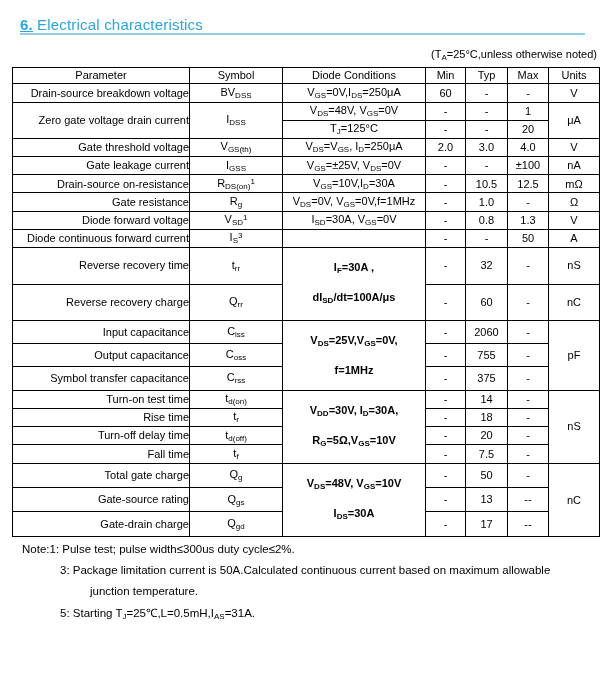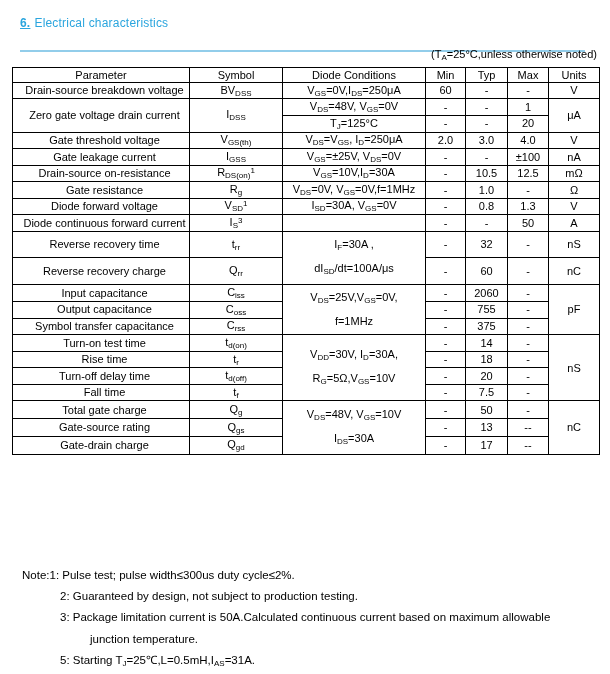--- a/index.html
+++ b/index.html
@@ -4,45 +4,45 @@
 <style>
   html,body{margin:0;padding:0;}
   body{
     width:610px;height:674px;position:relative;background:#ffffff;
     font-family:"Liberation Sans", sans-serif;color:#000;
     -webkit-font-smoothing:antialiased;
   }
   
   .heading{
     position:absolute;left:20px;top:16px;width:565px;
-    border-bottom:2px solid #92cdea;padding-bottom:20px;
-    font-size:12px;color:#2aa5de;letter-spacing:.2px;
+    border-bottom:2px solid #92cdea;padding-bottom:0;
+    font-size:15px;color:#2aa5de;letter-spacing:.2px;
   }
   .heading .num{font-weight:bold;text-decoration:underline;margin-right:4px;}
   
   .cond-note{
     position:absolute;top:48px;right:13px;font-size:11px;color:#000;
   }
   
   table.echar{
-    position:absolute;left:12px;top:67px;width:587px;height:388px;
+    position:absolute;left:12px;top:67px;width:587px;height:470px;
     border-collapse:collapse;table-layout:fixed;
   }
   .echar th,.echar td{
     border:1px solid #000;font-size:11px;font-weight:normal;
     text-align:center;vertical-align:middle;padding:0;line-height:1.15;
     overflow:hidden;white-space:nowrap;
   }
-  .echar td.param{text-align:center;padding-left:7px;}
-  .echar .multiline div{line-height:21px;}
+  .echar td.param{text-align:right;padding-left:7px;}
+  .echar .multiline div{line-height:27px;font-weight:bold;}
   sub{font-size:8px;vertical-align:-2px;}
   sup{font-size:8px;vertical-align:3px;}
   
   .notes{
-    position:absolute;left:22px;top:539px;font-size:11.5px;line-height:21.2px;margin-top:26px;
+    position:absolute;left:22px;top:539px;font-size:11.5px;line-height:21.2px;
   }
   .notes .ind1{padding-left:38px;}
   .notes .ind2{padding-left:68px;}
 </style>
 </head>
 <body>
 
 <div class="heading">
   <span class="num">6.</span><span>Electrical characteristics</span>
 </div>
@@ -250,17 +250,16 @@
     <td>Q<sub>gd</sub></td>
     <td>-</td>
     <td>17</td>
     <td>--</td>
   </tr>
 </tbody>
   </table>
 
 <div class="notes">
   <div class="line">Note:1: Pulse test; pulse width≤300us duty cycle≤2%.</div>
-  <div class="line ind1">2: Guaranteed by design, not subject to production testing.</div>
   <div class="line ind1">3: Package limitation current is 50A.Calculated continuous current based on maximum allowable</div>
   <div class="line ind2">junction temperature.</div>
   <div class="line ind1">5: Starting T<sub>J</sub>=25℃,L=0.5mH,I<sub>AS</sub>=31A.</div>
 </div>
 
 </body></html>

